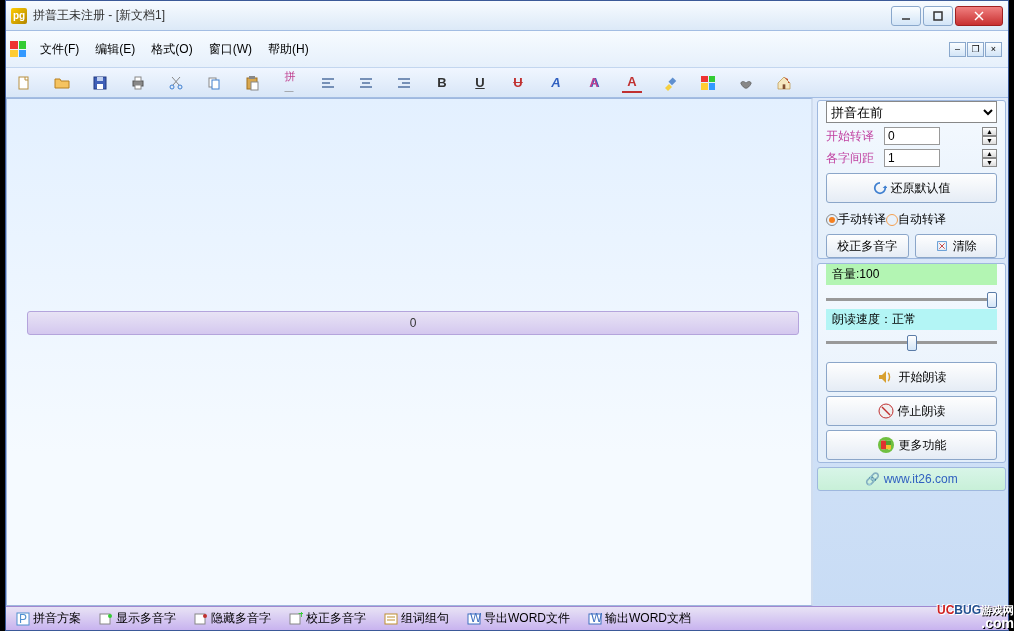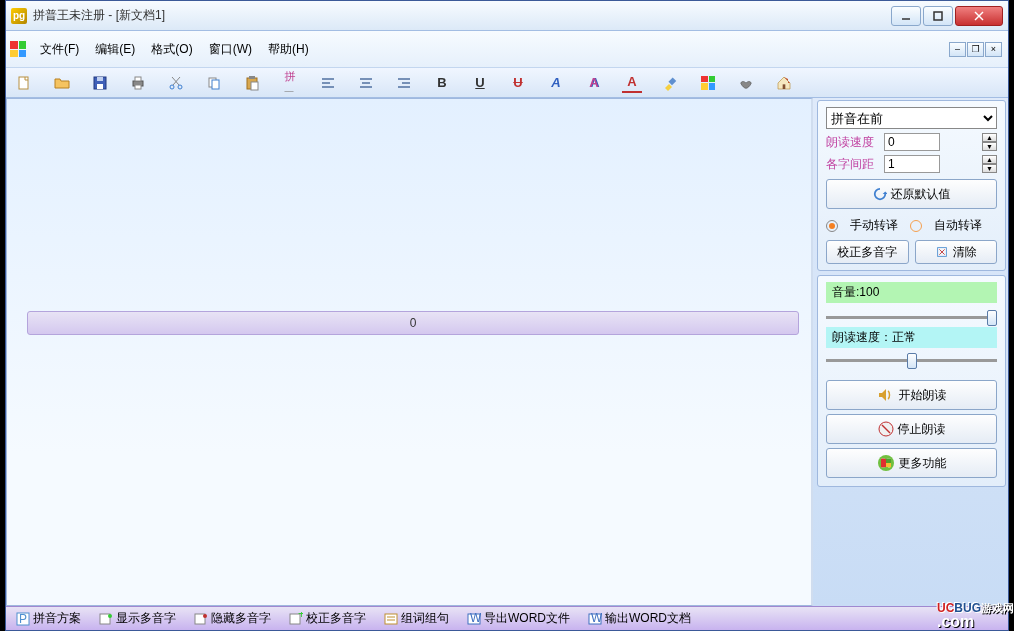--- a/index.html
+++ b/index.html
@@ -26,50 +26,50 @@
 .toolbar .tb-btn { width: 20px; height: 20px; display: flex; align-items: center; justify-content: center; cursor: pointer; }
 .toolbar svg { width: 16px; height: 16px; }
 .toolbar .fmt { font-weight: bold; font-family: Arial; font-size: 13px; }
 
 .workspace { flex: 1; display: flex; background: #e6f0fb; }
 
 .editor { flex: 1; background: linear-gradient(to bottom,#e3f0ff 0%, #f5faff 70%); border: 1px solid #9fb8de; margin: 0; position: relative; border-right: 2px solid #d0ddef; }
 .editor-row { position: absolute; left: 20px; right: 12px; top: 212px; height: 24px; background: linear-gradient(to bottom,#e8e3f5,#d4c8ef); border: 1px solid #b4a4dc; border-radius: 3px; display: flex; align-items: center; justify-content: center; color: #333; }
 
 .sidepanel { width: 195px; display: flex; flex-direction: column; gap: 4px; padding: 2px 2px 2px 4px; background: linear-gradient(to bottom,#dfeafa,#c8dcf5); }
-.panel { background: linear-gradient(to bottom,#f5faff,#e3eefa); border: 1px solid #9fb8de; border-radius: 3px; padding: 6px 8px; }
+.panel { background: linear-gradient(to bottom,#f5faff,#e3eefa); border: 1px solid #9fb8de; border-radius: 3px; padding: 0 8px; }
 .panel select { width: 100%; height: 22px; background: #fff; border: 1px solid #888; font-size: 13px; }
 .panel .spacing-row { display: flex; align-items: center; margin: 4px 0; gap: 4px; }
 .panel .spacing-row label { color: #c040a0; width: 54px; }
 .panel .spacing-row input[type=text] { width: 56px; height: 18px; border: 1px solid #999; padding: 0 3px; background:#fff; }
 .panel .spinner { display: flex; flex-direction: column; gap: 0; margin-left: auto; }
 .panel .spinner div { width: 15px; height: 9px; background: linear-gradient(#fff,#ddd); border:1px solid #888; font-size:7px; display:flex;align-items:center;justify-content:center; cursor:pointer;}
 .panel .btn { display: inline-flex; align-items: center; justify-content: center; gap: 4px; padding: 3px 10px; background: linear-gradient(to bottom,#fefefe,#e5ecf5); border: 1px solid #8ba6c9; border-radius: 3px; cursor: pointer; height: 24px; }
 .panel .btn-wide { width: 100%; margin: 2px 0; height: 30px; }
-.panel .radio-row { display: flex; gap: 12px; margin: 6px 0; align-items:center; }
+.panel .radio-row { display: flex; gap: 0; margin: 6px 0; align-items:center; }
 .panel .radio { width:12px;height:12px;border:1px solid #888;border-radius:50%;display:inline-flex;align-items:center;justify-content:center;}
 .panel .radio.on::after{content:"";width:6px;height:6px;border-radius:50%;background:#f58020;}
 .panel .radio.off{border-color:#f5a050;}
 .panel .status { background: #b3f5b3; padding: 2px 6px; margin-bottom: 4px; }
 .panel .status2 { background: #b3f5f5; padding: 2px 6px; margin-bottom: 2px; }
 .panel .slider { width: 100%; height: 20px; display: flex; align-items: center; }
 .panel .slider-track { flex:1; height: 3px; background: #999; position: relative; }
 .panel .slider-thumb { position: absolute; top:-6px; width: 10px; height: 16px; background: linear-gradient(#fefefe,#d3e5f7); border:1px solid #5a7ca8; border-radius:2px; }
 .panel .two-buttons { display: flex; gap: 6px; }
 .panel .two-buttons .btn { flex: 1; padding: 3px 4px; }
 
 .bottombar { height: 24px; background: linear-gradient(to bottom,#e8e3f5,#c8b3ef); display: flex; align-items: center; padding: 0 6px; gap: 10px; border-top:1px solid #a088d0; }
 .bottombar .bb-item { display: flex; align-items: center; gap: 3px; cursor: pointer; padding: 2px 4px; }
 .bottombar svg { width: 14px; height: 14px; }
 
 .watermark { position: absolute; right: 0; bottom: 0; font-family: Arial; font-weight: bold; font-size: 20px; pointer-events: none; }
 .watermark .uc { color: #d02020; text-shadow: 1px 1px 0 #fff, -1px -1px 0 #fff; }
 .watermark .bug { color: #205090; text-shadow: 1px 1px 0 #fff, -1px -1px 0 #fff; }
 .watermark .cn { font-size:11px; color:#fff; text-shadow:1px 1px 0 #000; }
-.watermark .com { font-size:16px; color:#fff; display:block; margin-top:-4px; text-shadow:1px 1px 0 #000;}
+.watermark .com { font-size:14px; color:#fff; display:block; text-align:right; margin-top:-4px; text-shadow:1px 1px 0 #000;}
 
 .ico-sm{width:14px;height:14px;display:inline-block;}
 </style>
 </head>
 <body>
 
 <div class="window">
 
   <div class="titlebar">
     <div class="app-icon">pg</div>
@@ -226,21 +226,21 @@
       </div>
     </div>
 
     <div class="sidepanel">
 
       <div class="panel">
         <select>
           <option>拼音在前</option>
         </select>
         <div class="spacing-row">
-          <label>朗读速度</label>
+          <label>开始转译</label>
           <input type="text" value="0" style="">
           <div class="spinner">
               <div>▲</div>
               <div>▼</div>
             </div>
         </div>
         <div class="spacing-row">
           <label>各字间距</label>
           <input type="text" value="1" style="">
           <div class="spinner">
@@ -308,20 +308,24 @@
               <circle cx="9" cy="9" r="8" fill="#70c040"></circle>
               <path d="M4 5c2-1 4 0 5 0s3-1 5 0v8c-2 1-4 0-5 0s-3 1-5 0z" fill="#fff"></path>
               <path d="M4 5c2-1 4 0 5 0v8c-1 0-3 1-5 0z" fill="#e03030"></path>
               <path d="M9 5c1 0 3-1 5 0v4H9z" fill="#50a030"></path>
               <path d="M9 9h5v4c-2 1-4 0-5 0z" fill="#f5c030"></path>
             </svg>
           <span>更多功能</span>
         </div>
       </div>
 
+      <div class="panel" style="text-align:center;padding:4px;background:linear-gradient(#d8f5e8,#c8f0d8)">
+        <span>🔗</span>
+        <span style="color:#3060c0">www.it26.com</span>
+      </div>
 
     </div>
   </div>
 
   <div class="bottombar">
     <div class="bb-item">
         <svg viewBox="0 0 14 14">
           <rect x="1" y="1" width="12" height="12" fill="#fff" stroke="#5090d0"></rect>
           <text x="3" y="11" font-size="9" fill="#5090d0">P</text>
         </svg>

